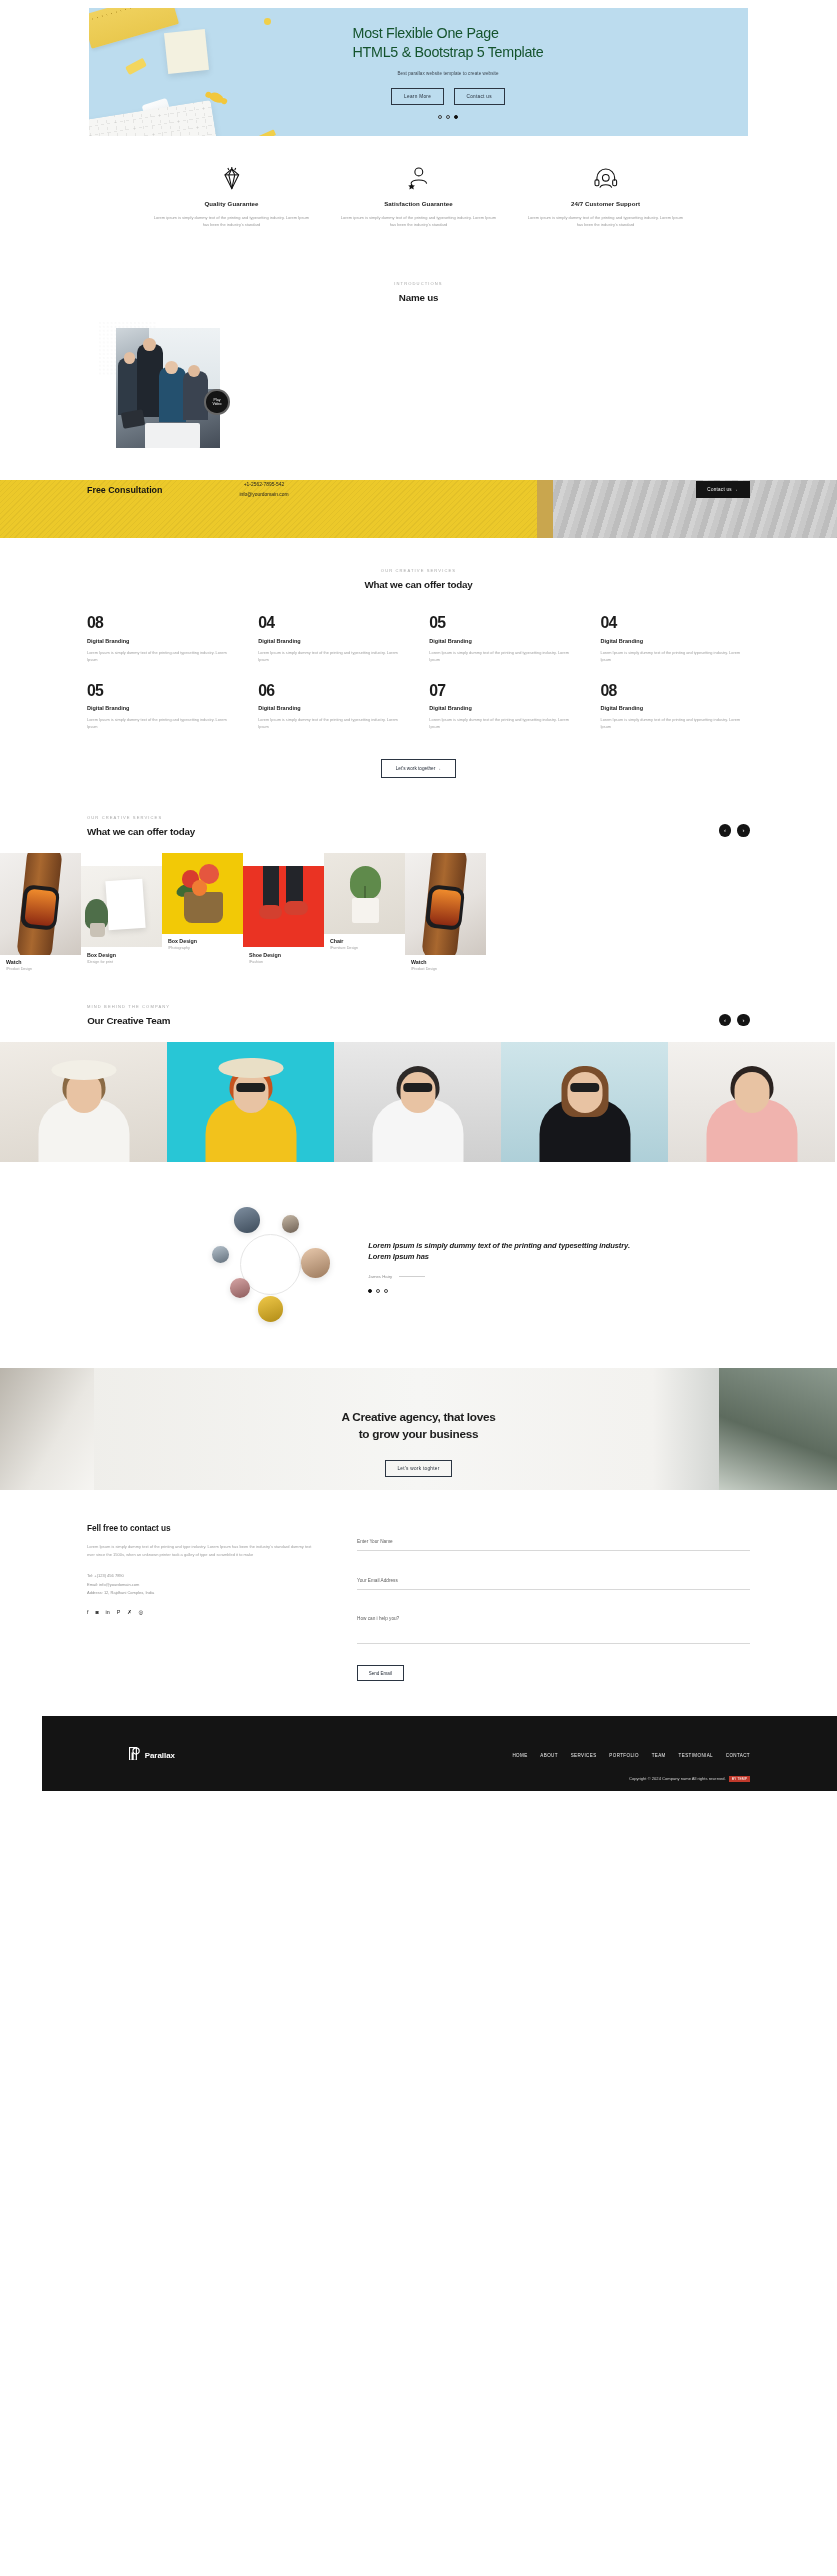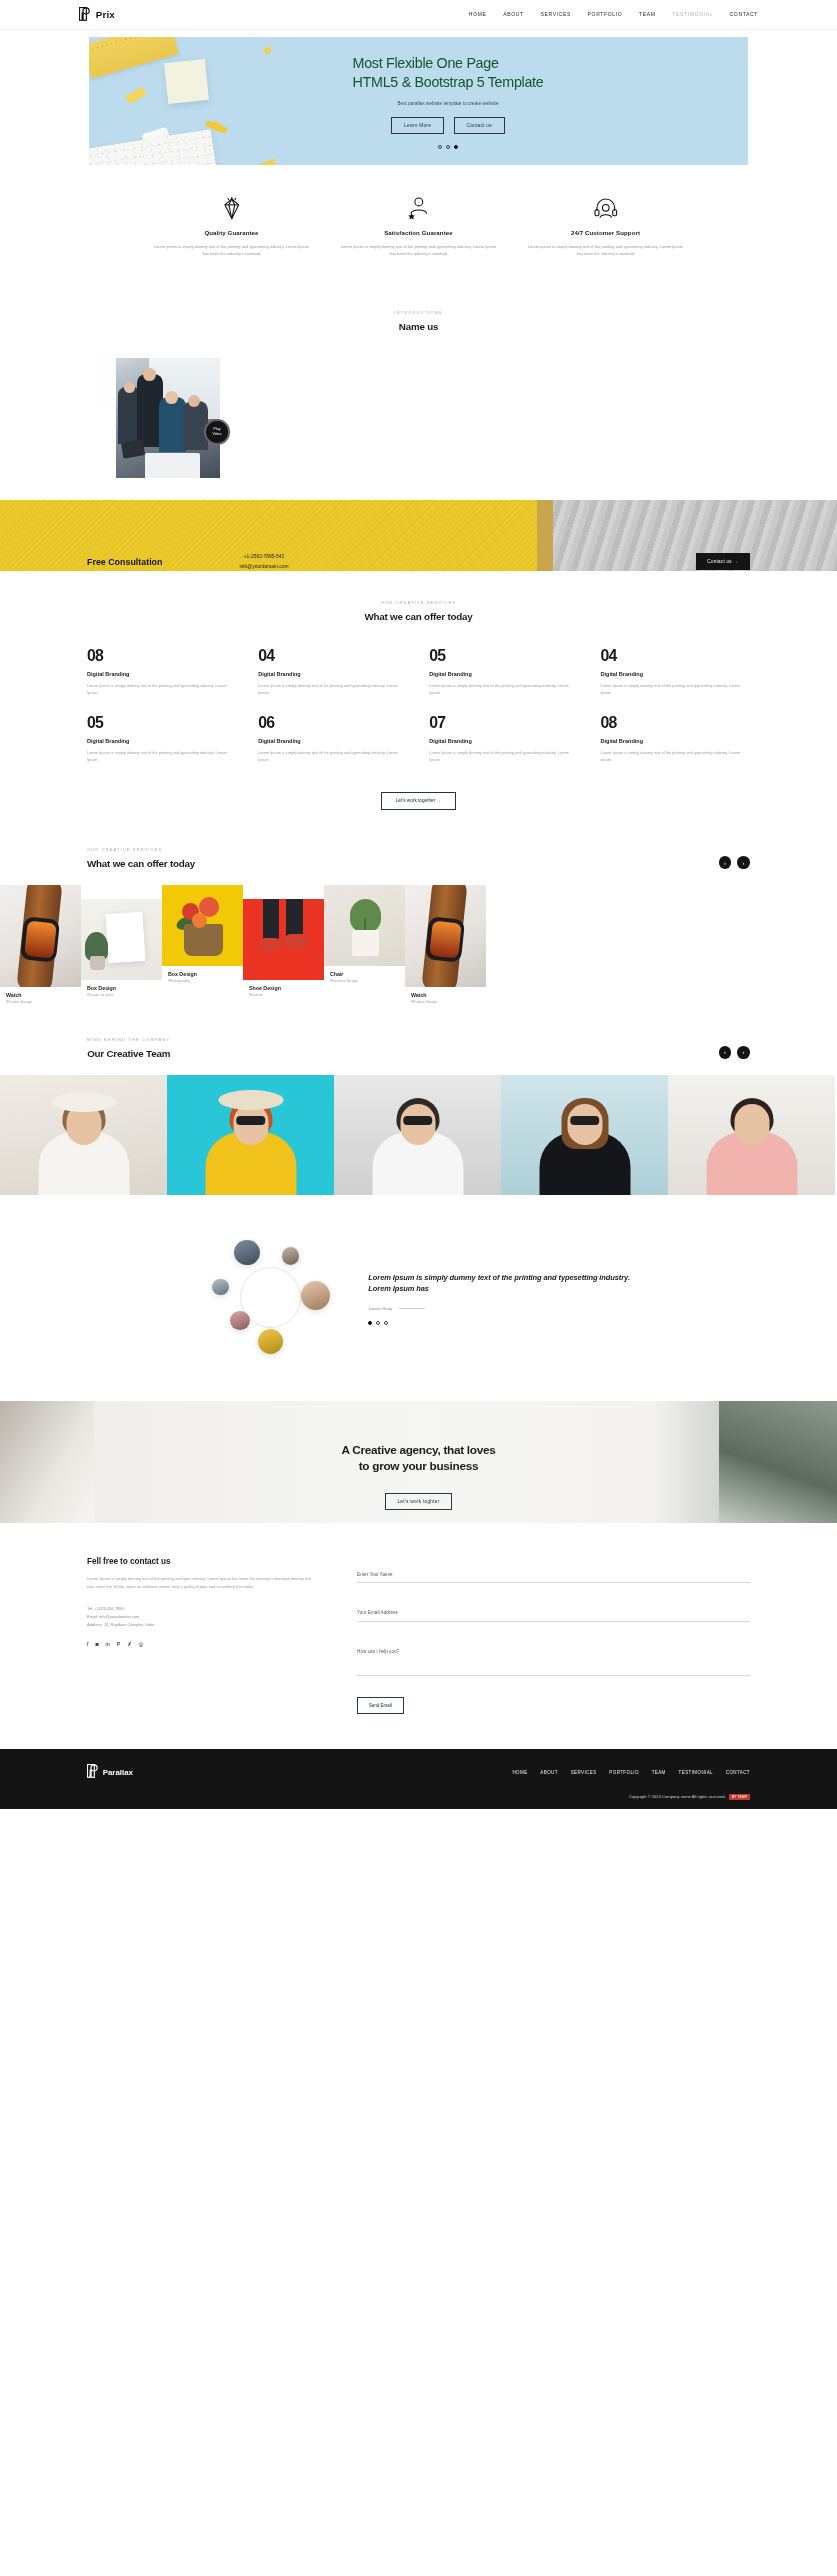--- a/index.html
+++ b/index.html
@@ -165,21 +165,21 @@
   .about-h { font-size:7.9px; font-weight:bold; letter-spacing:-0.1px; }
   .about-p { font-size:4.1px; color:#9a9a9a; line-height:1.9; margin-top:9.8px; max-width:187px; }
   .btn-outline-sm {
     display:inline-block; margin-top:11.8px; border:1px solid #2b3542; color:#1d2531;
     font-size:4.5px; padding:4.9px 10.8px; background:transparent; cursor:pointer;
     font-family:"Liberation Sans", sans-serif;
   }
 
   
   .consult {
-    margin-top:22px; height:71px; position:relative; display:flex; align-items:flex-end;
+    margin-top:32px; height:58px; position:relative; display:flex; align-items:flex-start;
     background:
       repeating-linear-gradient(135deg, rgba(0,0,0,.045) 0 1px, transparent 1px 3.9px),
       linear-gradient(90deg,#ecc92a 0%,#ecc92a 66%,#cfcfcf 66%,#b8b8b8 100%);
   }
   .consult-wood{
     position:absolute; right:0; top:0; bottom:0; width:286px;
     background:repeating-linear-gradient(107deg,#c9c9c9 0 5.9px,#bdbdbd 5.9px 11.8px,#d3d3d3 11.8px 16.7px);
   }
   .consult-wood:after{
     content:""; position:absolute; left:-13.8px; top:0; bottom:0; width:15.8px;
@@ -328,55 +328,34 @@
   }
   .field input::placeholder { color:#5c5c5c; }
   .field.tall input { padding-bottom:21.7px; }
   .btn-send {
     border:1px solid #2b3542; background:transparent; color:#1d2531;
     font-size:4.5px; padding:4.9px 10.8px; cursor:pointer;
     font-family:"Liberation Sans", sans-serif;
   }
 
   
-  .footer { background:#141414; color:#fff; padding:15px 87px 0; }
+  .footer { background:#141414; color:#fff; padding:30px 87px 0;margin-left:42px; }
   .footer-top { display:flex; align-items:center; }
   .footer-brand { display:flex; align-items:center; gap:4.9px; }
   .footer-brand-name { font-size:7.9px; font-weight:bold; }
   .footer-nav { margin-left:auto; display:flex; gap:12.8px; }
   .footer-nav a { font-size:4.5px; color:#f0f0f0; text-decoration:none; text-transform:uppercase; letter-spacing:0.4px; }
   .footer-bar { text-align:right; font-size:4.1px; color:#cfcfcf; padding:11.8px 0 9.8px; }
   .footer-bar .tag { background:#c0392b; color:#fff; padding:1px 3px; margin-left:3px; font-size:3.5px; }
 </style>
 </head>
 <body>
 
 <div class="page">
 
-  <div class="header">
-    <div class="brand">
-      <span class="brand-mark">
-        <svg width="10.8" height="13.8" viewBox="0 0 11 14">
-          <rect x="0.5" y="0.5" width="7" height="13" fill="none" stroke="#141414" stroke-width="1.2"></rect>
-          <circle cx="7.2" cy="4" r="3.2" fill="none" stroke="#141414" stroke-width="1.2"></circle>
-          <rect x="2.6" y="5.5" width="2.2" height="8" fill="#141414"></rect>
-        </svg>
-      </span>
-      <span class="brand-name">Prix</span>
-    </div>
-    <nav class="nav">
-      <a href="#">HOME</a>
-      <a href="#">ABOUT</a>
-      <a href="#">SERVICES</a>
-      <a href="#">PORTFOLIO</a>
-      <a href="#">TEAM</a>
-      <a href="#" class="muted">TESTIMONIAL</a>
-      <a href="#">CONTACT</a>
-    </nav>
-  </div>
 
   <div class="hero-wrap">
     <div class="hero">
       <div class="hero-bg">
         <div class="ruler"></div>
         <div class="note"></div>
         <div class="eraser"></div>
         <div class="tube"></div>
         <div class="clip"></div>
         <div class="keyboard"></div>

